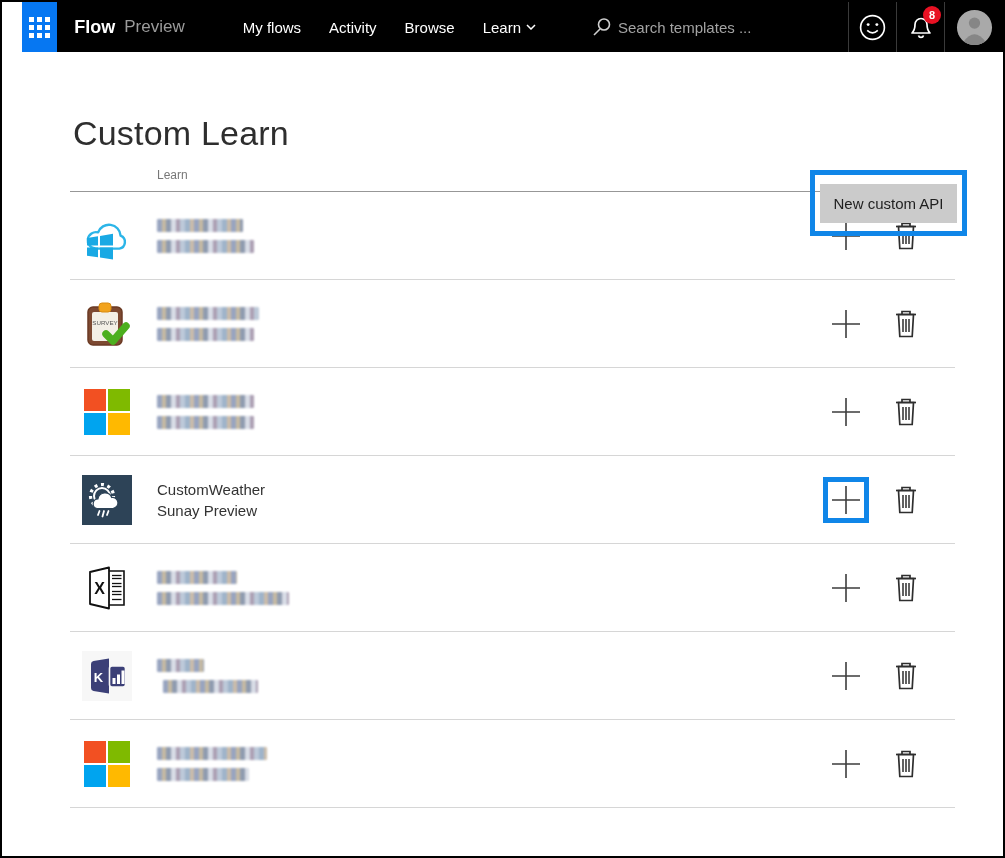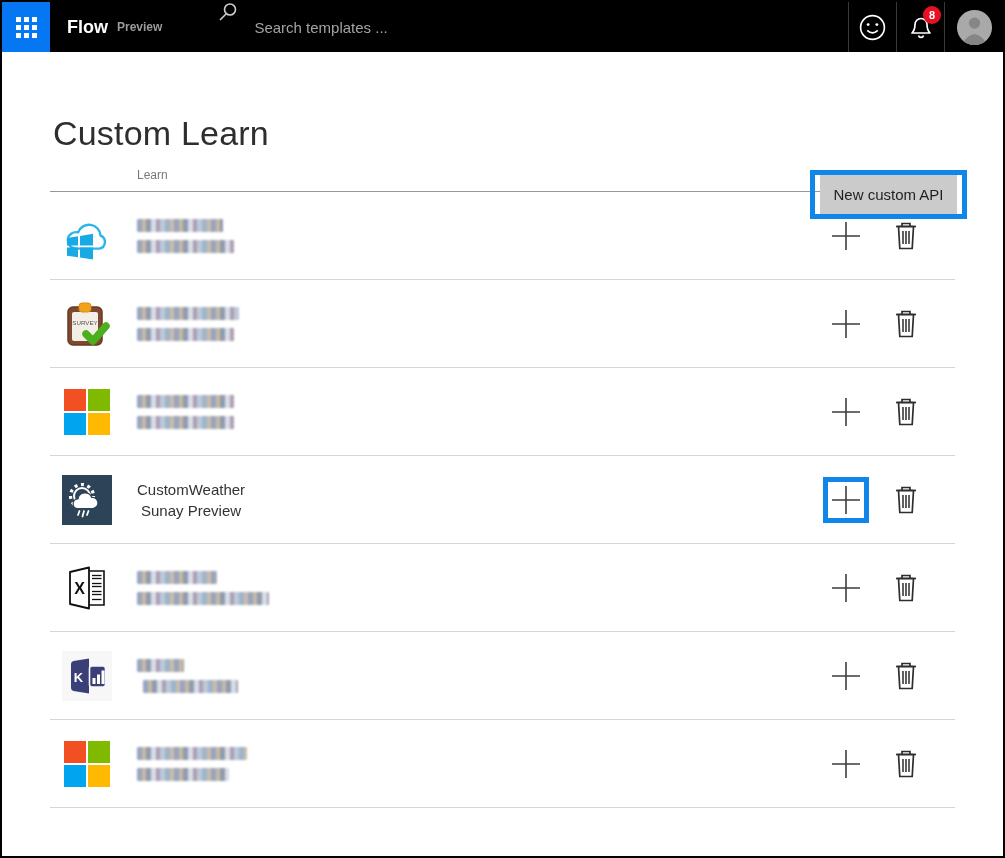--- a/index.html
+++ b/index.html
@@ -1,44 +1,44 @@
 <!DOCTYPE html>
 <html><head>
 <meta charset="utf-8">
 <style>
   * { box-sizing: border-box; margin: 0; padding: 0; }
   html,body { background:#fff; font-family:"Liberation Sans", sans-serif; }
-  .frame { position:relative; width:1005px; height:858px; border:2px solid #000; background:#fff; overflow:hidden; }
+  .frame { position:relative; width:1005px; height:858px; border:2px solid #000; background:#fff; overflow:hidden;padding-left:20px; }
 
   
   .topbar { height:50px; background:#000; display:flex; align-items:stretch; }
   .waffle { width:48px; background:#0677f2; display:flex; align-items:center; justify-content:center; cursor:pointer; }
   .brand { display:flex; align-items:center; margin-left:17px; }
   .brand .flow { color:#fff; font-weight:bold; font-size:18px; }
-  .brand .preview { color:#9b9b9b; font-size:12px; font-weight:700; margin-left:9px; }
+  .brand .preview { color:#9b9b9b; font-size:17px; font-weight:400; margin-left:9px; }
   .nav { display:flex; align-items:center; margin-left:58px; gap:28px; }
   .nav-item { color:#fff; font-size:15px; cursor:pointer; display:flex; align-items:center; gap:5px; white-space:nowrap; }
-  .search { display:flex; margin-left:56px; gap:16px; flex:1; }
+  .search { display:flex; align-items:center; margin-left:56px; gap:6px; flex:1; }
   .search input { background:transparent; border:none; outline:none; color:#ddd; font-size:15px; width:230px; font-family:"Liberation Sans",sans-serif; }
   .search input::placeholder { color:#a3a3a3; }
   .topbar-icons { display:flex; align-items:stretch; margin-left:auto; }
   .tb-divider { width:1px; background:#3a3a3a; }
   .tb-btn { width:47px; display:flex; align-items:center; justify-content:center; position:relative; background:none; border:none; cursor:pointer; }
   .tb-btn.avatar-cell { width:58px; }
   .badge { position:absolute; top:4px; right:3px; min-width:18px; height:18px; padding:0 4px; background:#e81123; color:#fff; border-radius:10px; font-size:11px; display:flex; align-items:center; justify-content:center; font-weight:bold; }
 
   
   main { position:relative; }
   h1 { margin:62px 0 0 51px; font-size:34px; font-weight:300; color:#2e2e2e; letter-spacing:.2px; }
-  .annotation-box { position:absolute; top:56px; right:36px; width:157px; height:49px; border:5px solid #1086e8; display:flex; align-items:center; justify-content:center; }
+  .annotation-box { position:absolute; top:56px; right:36px; width:157px; height:66px; border:5px solid #1086e8; display:flex; align-items:center; justify-content:center; }
   .new-api-btn { width:137px; height:39px; background:#cbcbcb; border:none; font-size:15px; color:#1f1f1f; font-family:"Liberation Sans",sans-serif; cursor:pointer; }
   .col-header { margin:15px 0 9px 135px; font-size:12px; color:#777; }
 
   
-  .list { margin:0 48px; border-top:1px solid #979797;text-align:center; }
+  .list { margin:0 48px; border-top:1px solid #979797; }
   .row { height:88px; display:flex; align-items:center; border-bottom:1px solid #d6d6d6; padding-right:36px; }
   .row-icon { width:50px; height:50px; margin-left:12px; flex:0 0 auto; display:flex; align-items:center; justify-content:center; }
   .row-text { display:flex; flex-direction:column; margin-left:25px; justify-content:center; }
   .api-name, .api-author { font-size:15px; color:#333; line-height:21px; }
   .redacted { display:block; height:13px; border-radius:1px;
     background:repeating-linear-gradient(90deg,#93a0bd 0 5px,#c3b79f 5px 9px,#8a96ab 9px 14px,#d6dbe5 14px 19px,#a89bb0 19px 23px,#bac7d7 23px 28px,#9ab0c8 28px 33px,#c9b9a6 33px 37px);
     filter:blur(1.1px); opacity:.95; }
   .redacted + .redacted { margin-top:8px; }
   .actions { margin-left:auto; display:flex; align-items:center; gap:24px; }
   .add-wrap { width:46px; height:46px; display:flex; align-items:center; justify-content:center; border:5px solid transparent; }
@@ -63,20 +63,31 @@
           <rect x="0" y="16" width="5" height="5"></rect>
             <rect x="8" y="16" width="5" height="5"></rect>
             <rect x="16" y="16" width="5" height="5"></rect>
         </g>
       </svg>
     </div>
     <div class="brand">
       <span class="flow">Flow</span>
       <span class="preview">Preview</span>
     </div>
+    <nav class="nav">
+      <span class="nav-item">My flows</span>
+      <span class="nav-item">Activity</span>
+      <span class="nav-item">Browse</span>
+      <span class="nav-item">
+        <span>Learn</span>
+        <svg width="10" height="6" viewBox="0 0 10 6">
+          <path d="M1 1 L5 5 L9 1" stroke="#fff" stroke-width="1.5" fill="none"></path>
+        </svg>
+      </span>
+    </nav>
     <div class="search">
       <svg width="20" height="20" viewBox="0 0 20 20" fill="none" stroke="#cfcfcf" stroke-width="1.6">
         <circle cx="12" cy="7.5" r="5.5"></circle>
           <line x1="8" y1="12" x2="2" y2="18"></line>
       </svg>
       <input type="text" placeholder="Search templates ..." style="">
     </div>
     <div class="topbar-icons">
       <div class="tb-divider"></div>
       <button class="tb-btn">

